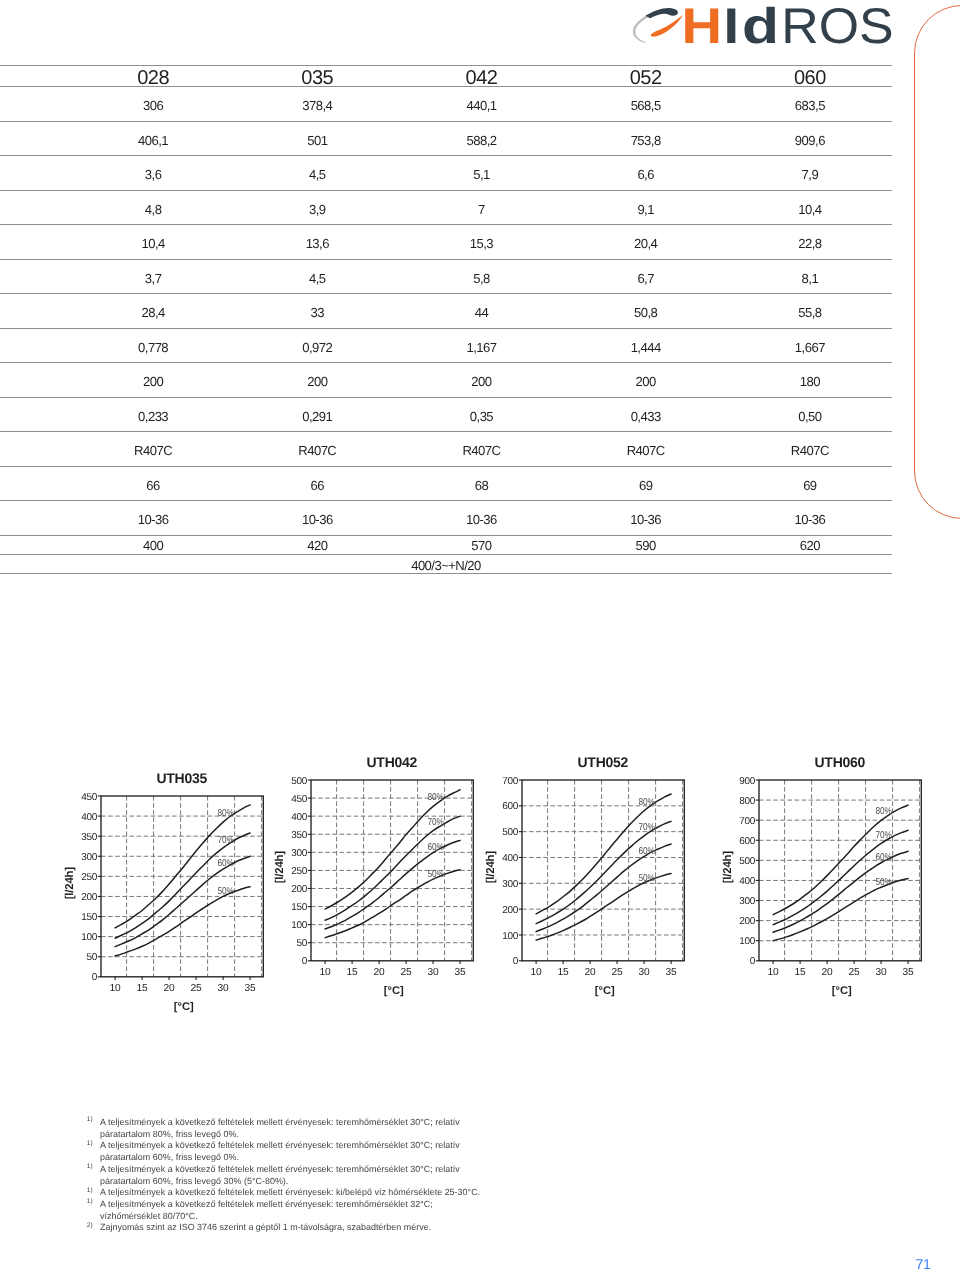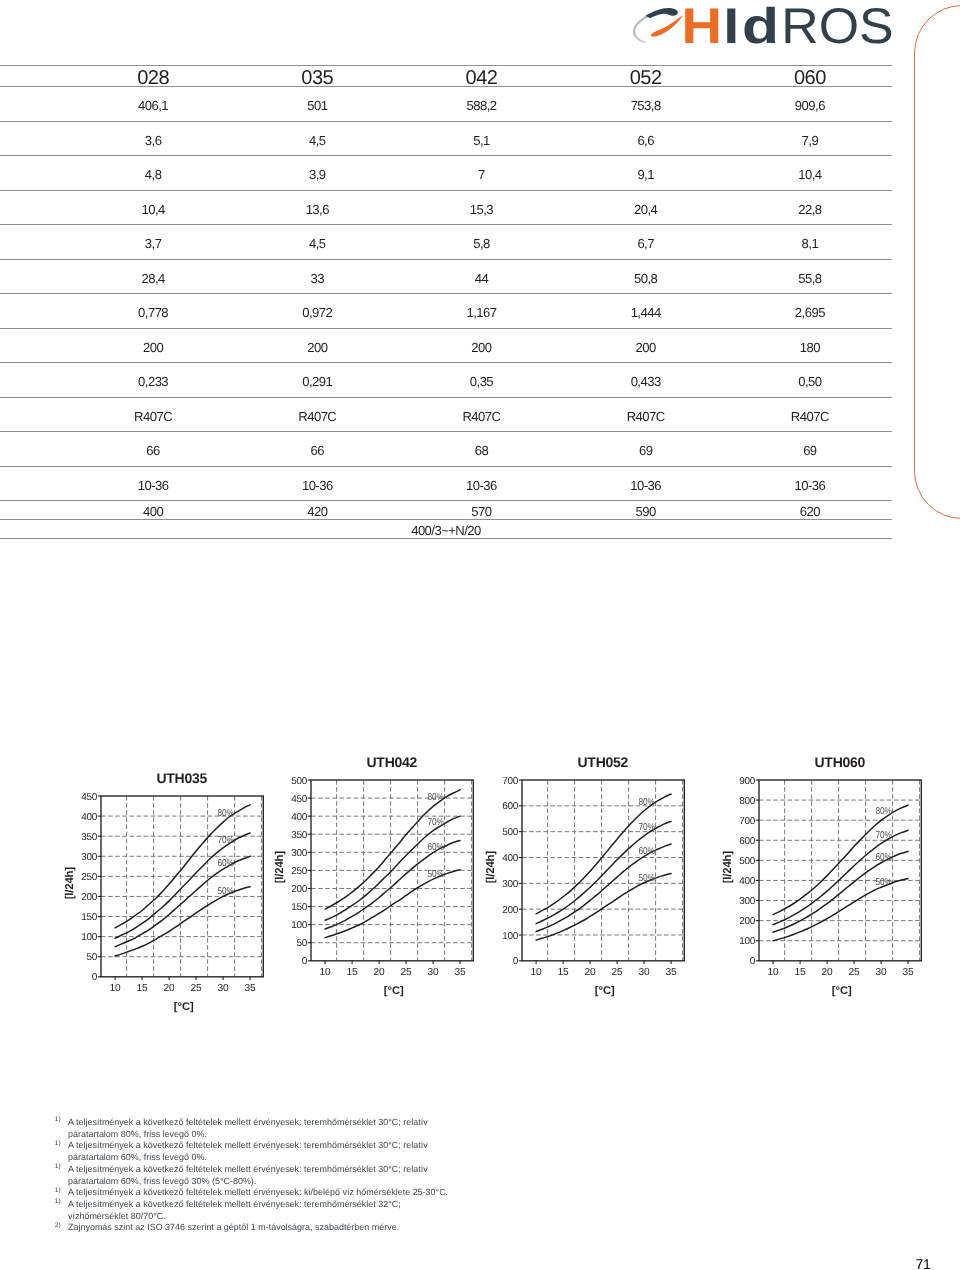--- a/index.html
+++ b/index.html
@@ -27,25 +27,25 @@
   .tbl tr.hdr td{border-top:1.1px solid #8d9094;height:20.3px;line-height:20.3px;}
   .tbl tr.hdr td span{position:relative;top:1.7px;}
   .tbl tr.dat td{height:33.48px;line-height:33.48px;}
   .tbl tr.dat td span{position:relative;top:1.7px;}
   .tbl tr.small td{height:18.1px;line-height:18.1px;}
   .tbl tr.small td span{position:relative;top:1.7px;}
 
   .charts{position:absolute;left:0;top:746px;width:960px;height:260px;}
   .chart{position:absolute;top:0;width:236px;height:258px;}
 
-  .notes{position:absolute;left:68px;top:1117.0px;width:382px;}
+  .notes{position:absolute;left:100px;top:1117.0px;width:382px;}
   .note{position:relative;font-size:8.95px;line-height:11.7px;
         color:#3f4549;letter-spacing:0.01px;}
   .note .mk{position:absolute;left:-13.2px;top:-2.6px;font-size:6.6px;}
-  .pageno{position:absolute;left:915.5px;top:1256.5px;font-size:14.1px;line-height:14.1px;color:#000000;letter-spacing:-0.3px;}
+  .pageno{position:absolute;left:915.5px;top:1256.5px;font-size:14.1px;line-height:14.1px;color:#3b82f6;letter-spacing:-0.3px;}
 </style>
 </head>
 <body>
 
 <div class="page">
 
   <div class="logo"><svg class="logosvg" width="280" height="55" viewBox="0 0 280 55">
   <g transform="translate(1.48,5.24) scale(1.087,0.919)">
     <path d="M20.6 10.0 C12.6 15.1 6.4 22.6 6.8 28.9 C7.1 35.0 12.0 39.3 18.0 41.2 L18.3 40.0 C13.2 38.2 9.3 34.3 9.1 28.9 C8.9 23.9 13.4 17.8 20.0 13.6 C21.4 12.7 22.6 12.0 23.9 11.4 Z" fill="#b9bec2"></path>
     <path d="M18.4 11.5 C25.3 6.2 33.8 2.7 40.3 3.0 C46.2 3.3 49.2 6.3 48.0 9.1 C46.9 11.8 42.8 12.3 39.9 10.3 C36.8 8.1 30.0 9.4 22.7 14.2 Z" fill="#31404a"></path>
@@ -81,20 +81,28 @@
 <tr class="hdr">
             <td></td>
 <td><span>028</span></td>
 <td><span>035</span></td>
 <td><span>042</span></td>
 <td><span>052</span></td>
 <td><span>060</span></td>
 </tr>
 <tr class="dat">
             <td></td>
+<td><span>306</span></td>
+<td><span>378,4</span></td>
+<td><span>440,1</span></td>
+<td><span>568,5</span></td>
+<td><span>683,5</span></td>
+</tr>
+<tr class="dat">
+            <td></td>
 <td><span>406,1</span></td>
 <td><span>501</span></td>
 <td><span>588,2</span></td>
 <td><span>753,8</span></td>
 <td><span>909,6</span></td>
 </tr>
 <tr class="dat">
             <td></td>
 <td><span>3,6</span></td>
 <td><span>4,5</span></td>
@@ -133,21 +141,21 @@
 <td><span>44</span></td>
 <td><span>50,8</span></td>
 <td><span>55,8</span></td>
 </tr>
 <tr class="dat">
             <td></td>
 <td><span>0,778</span></td>
 <td><span>0,972</span></td>
 <td><span>1,167</span></td>
 <td><span>1,444</span></td>
-<td><span>2,695</span></td>
+<td><span>1,667</span></td>
 </tr>
 <tr class="dat">
             <td></td>
 <td><span>200</span></td>
 <td><span>200</span></td>
 <td><span>200</span></td>
 <td><span>200</span></td>
 <td><span>180</span></td>
 </tr>
 <tr class="dat">

